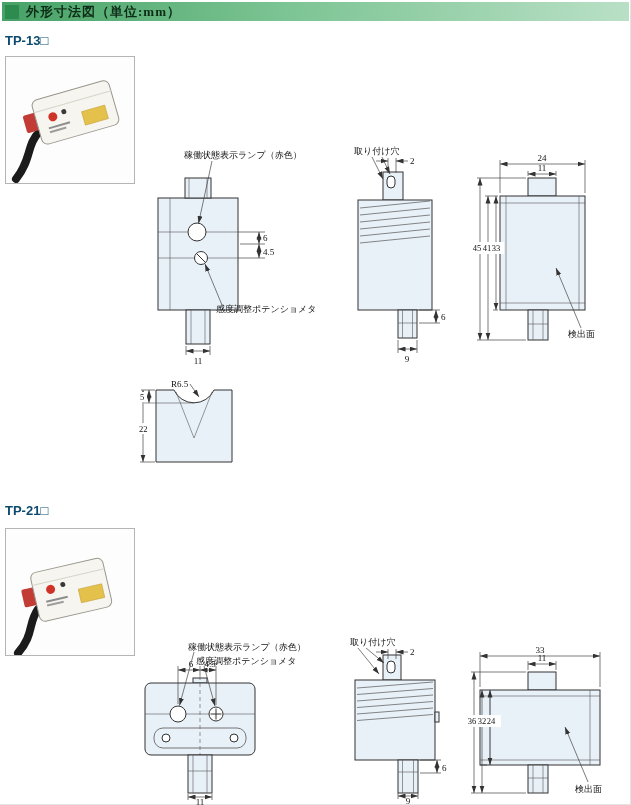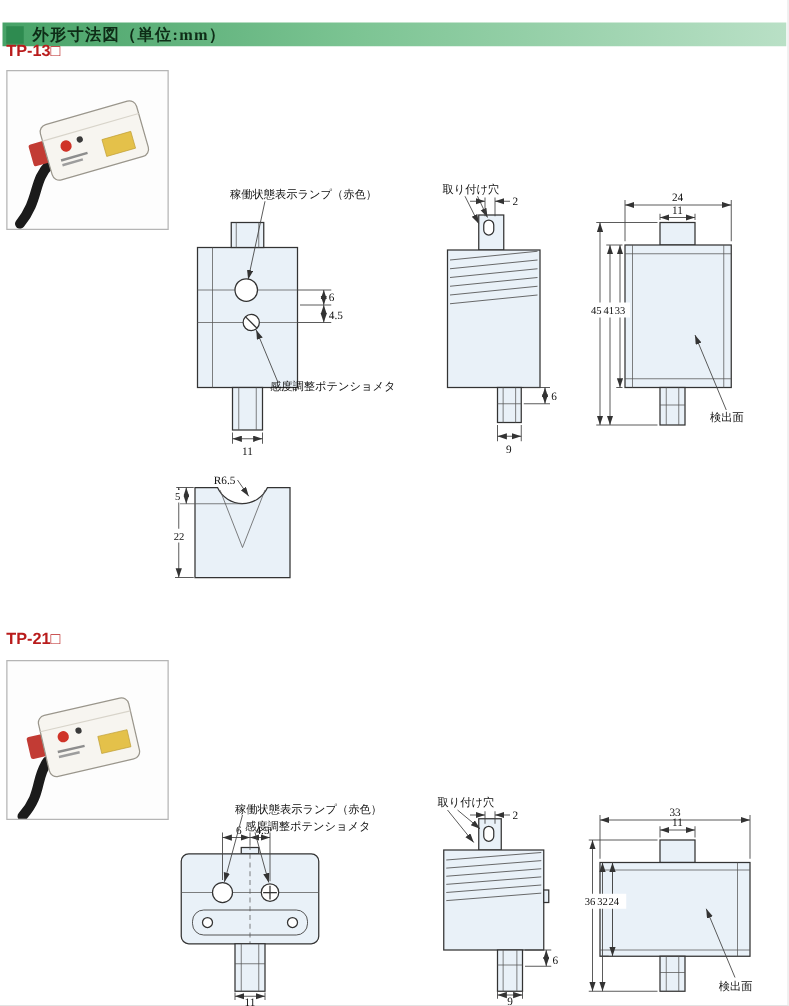--- a/index.html
+++ b/index.html
@@ -1,27 +1,27 @@
 <!DOCTYPE html>
 <html><head>
 <meta charset="utf-8">
 <style>
   * { margin:0; padding:0; box-sizing:border-box; }
   html,body { width:631px; height:805px; overflow:hidden; }
   body { background:#ffffff; position:relative; font-family:"Liberation Serif","DejaVu Serif",serif; }
   .page { position:absolute; inset:0; background:#fff; border-right:1px solid #e3e3e3; border-bottom:1px solid #e3e3e3; }
 
-  .header-bar { position:absolute; left:2px; top:18px; width:627px; height:19px;
+  .header-bar { position:absolute; left:2px; top:2px; width:627px; height:19px;
     background:linear-gradient(90deg,#47a267 0%,#7cc493 45%,#b9e0c6 100%);
     display:flex; align-items:center; gap:7px; padding-left:3px; }
   .header-chip { width:14px; height:14px; background:#2e8b50; flex:0 0 auto; }
   .header-title { font-size:13px; font-weight:bold; color:#0e2d17; letter-spacing:1px; }
 
   .model-label { position:absolute; left:5px; font-family:"Liberation Sans","DejaVu Sans",sans-serif;
-    font-weight:bold; font-size:13px; color:#b91c1c; }
+    font-weight:bold; font-size:13px; color:#0c4a6e; }
   #tp13-label { top:33px; }
   #tp26-label { top:503px; }
 
   .photo-box { position:absolute; left:5px; width:130px; height:128px; border:1px solid #b5b5b5; background:#fdfdfd; }
   #photo13 { top:56px; }
   #photo26 { top:528px; }
 
   svg.drawing { position:absolute; left:138px; }
   #draw13 { top:140px; }
   #draw26 { top:630px; }

